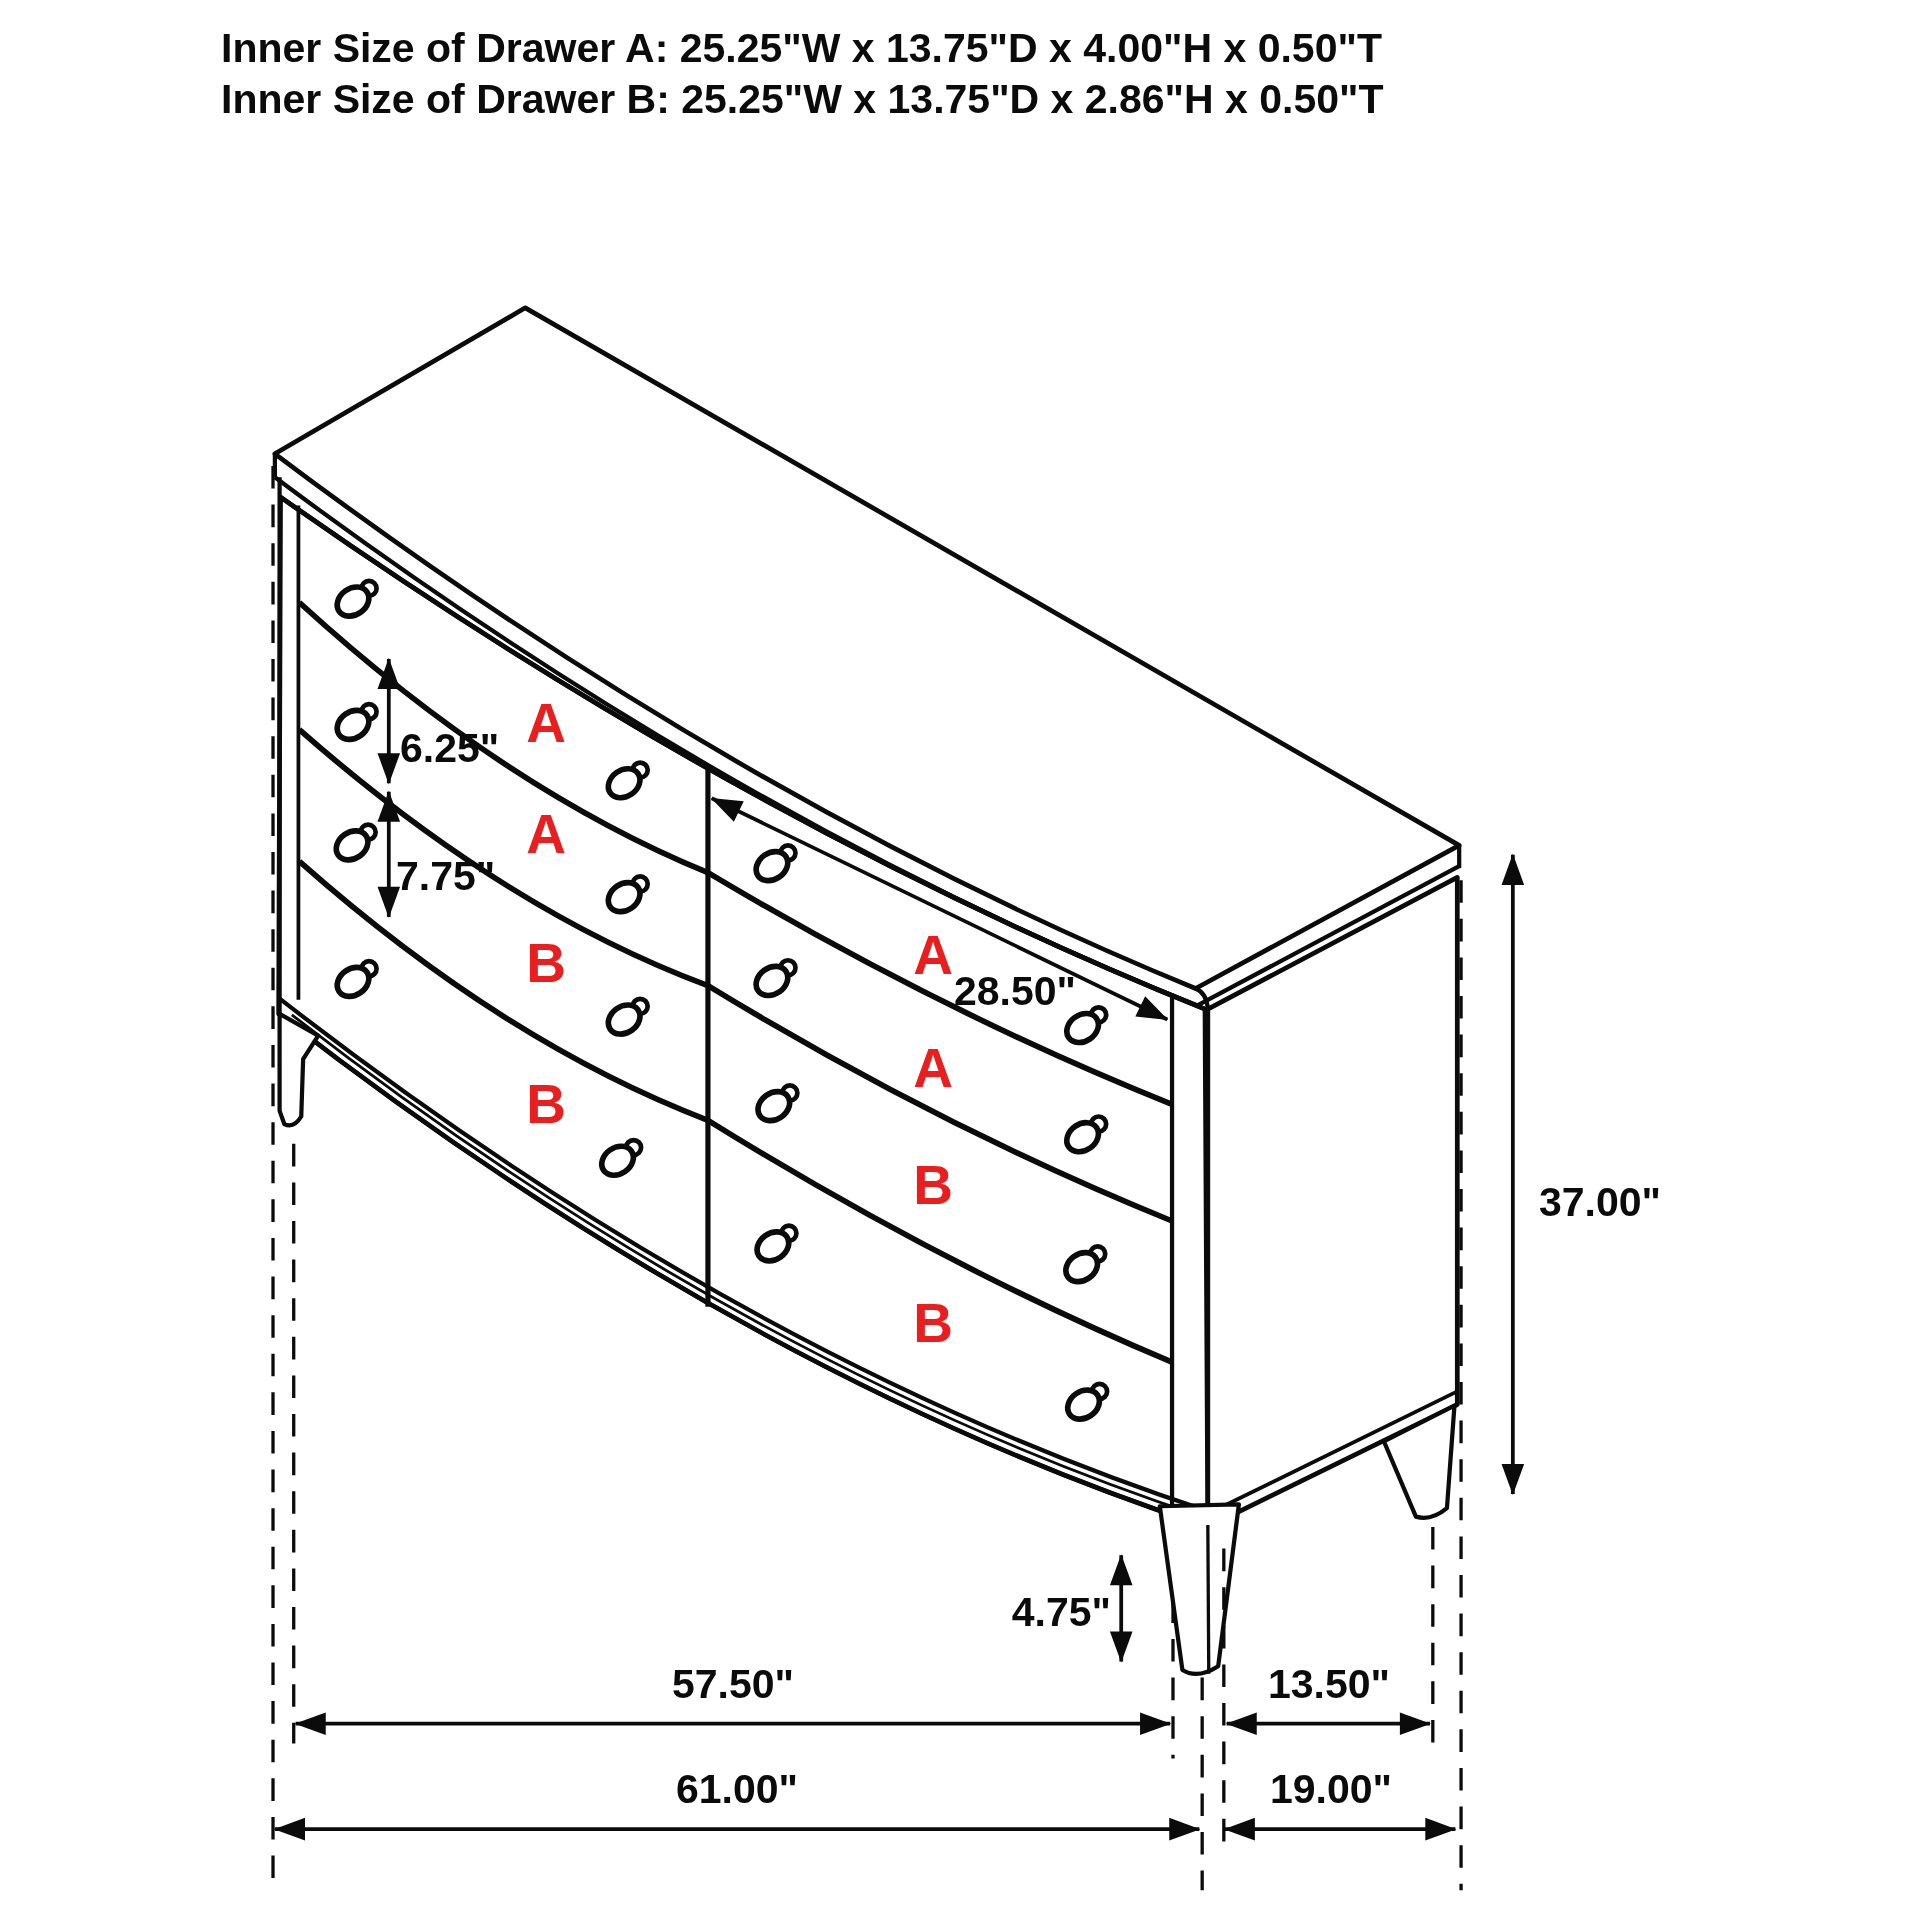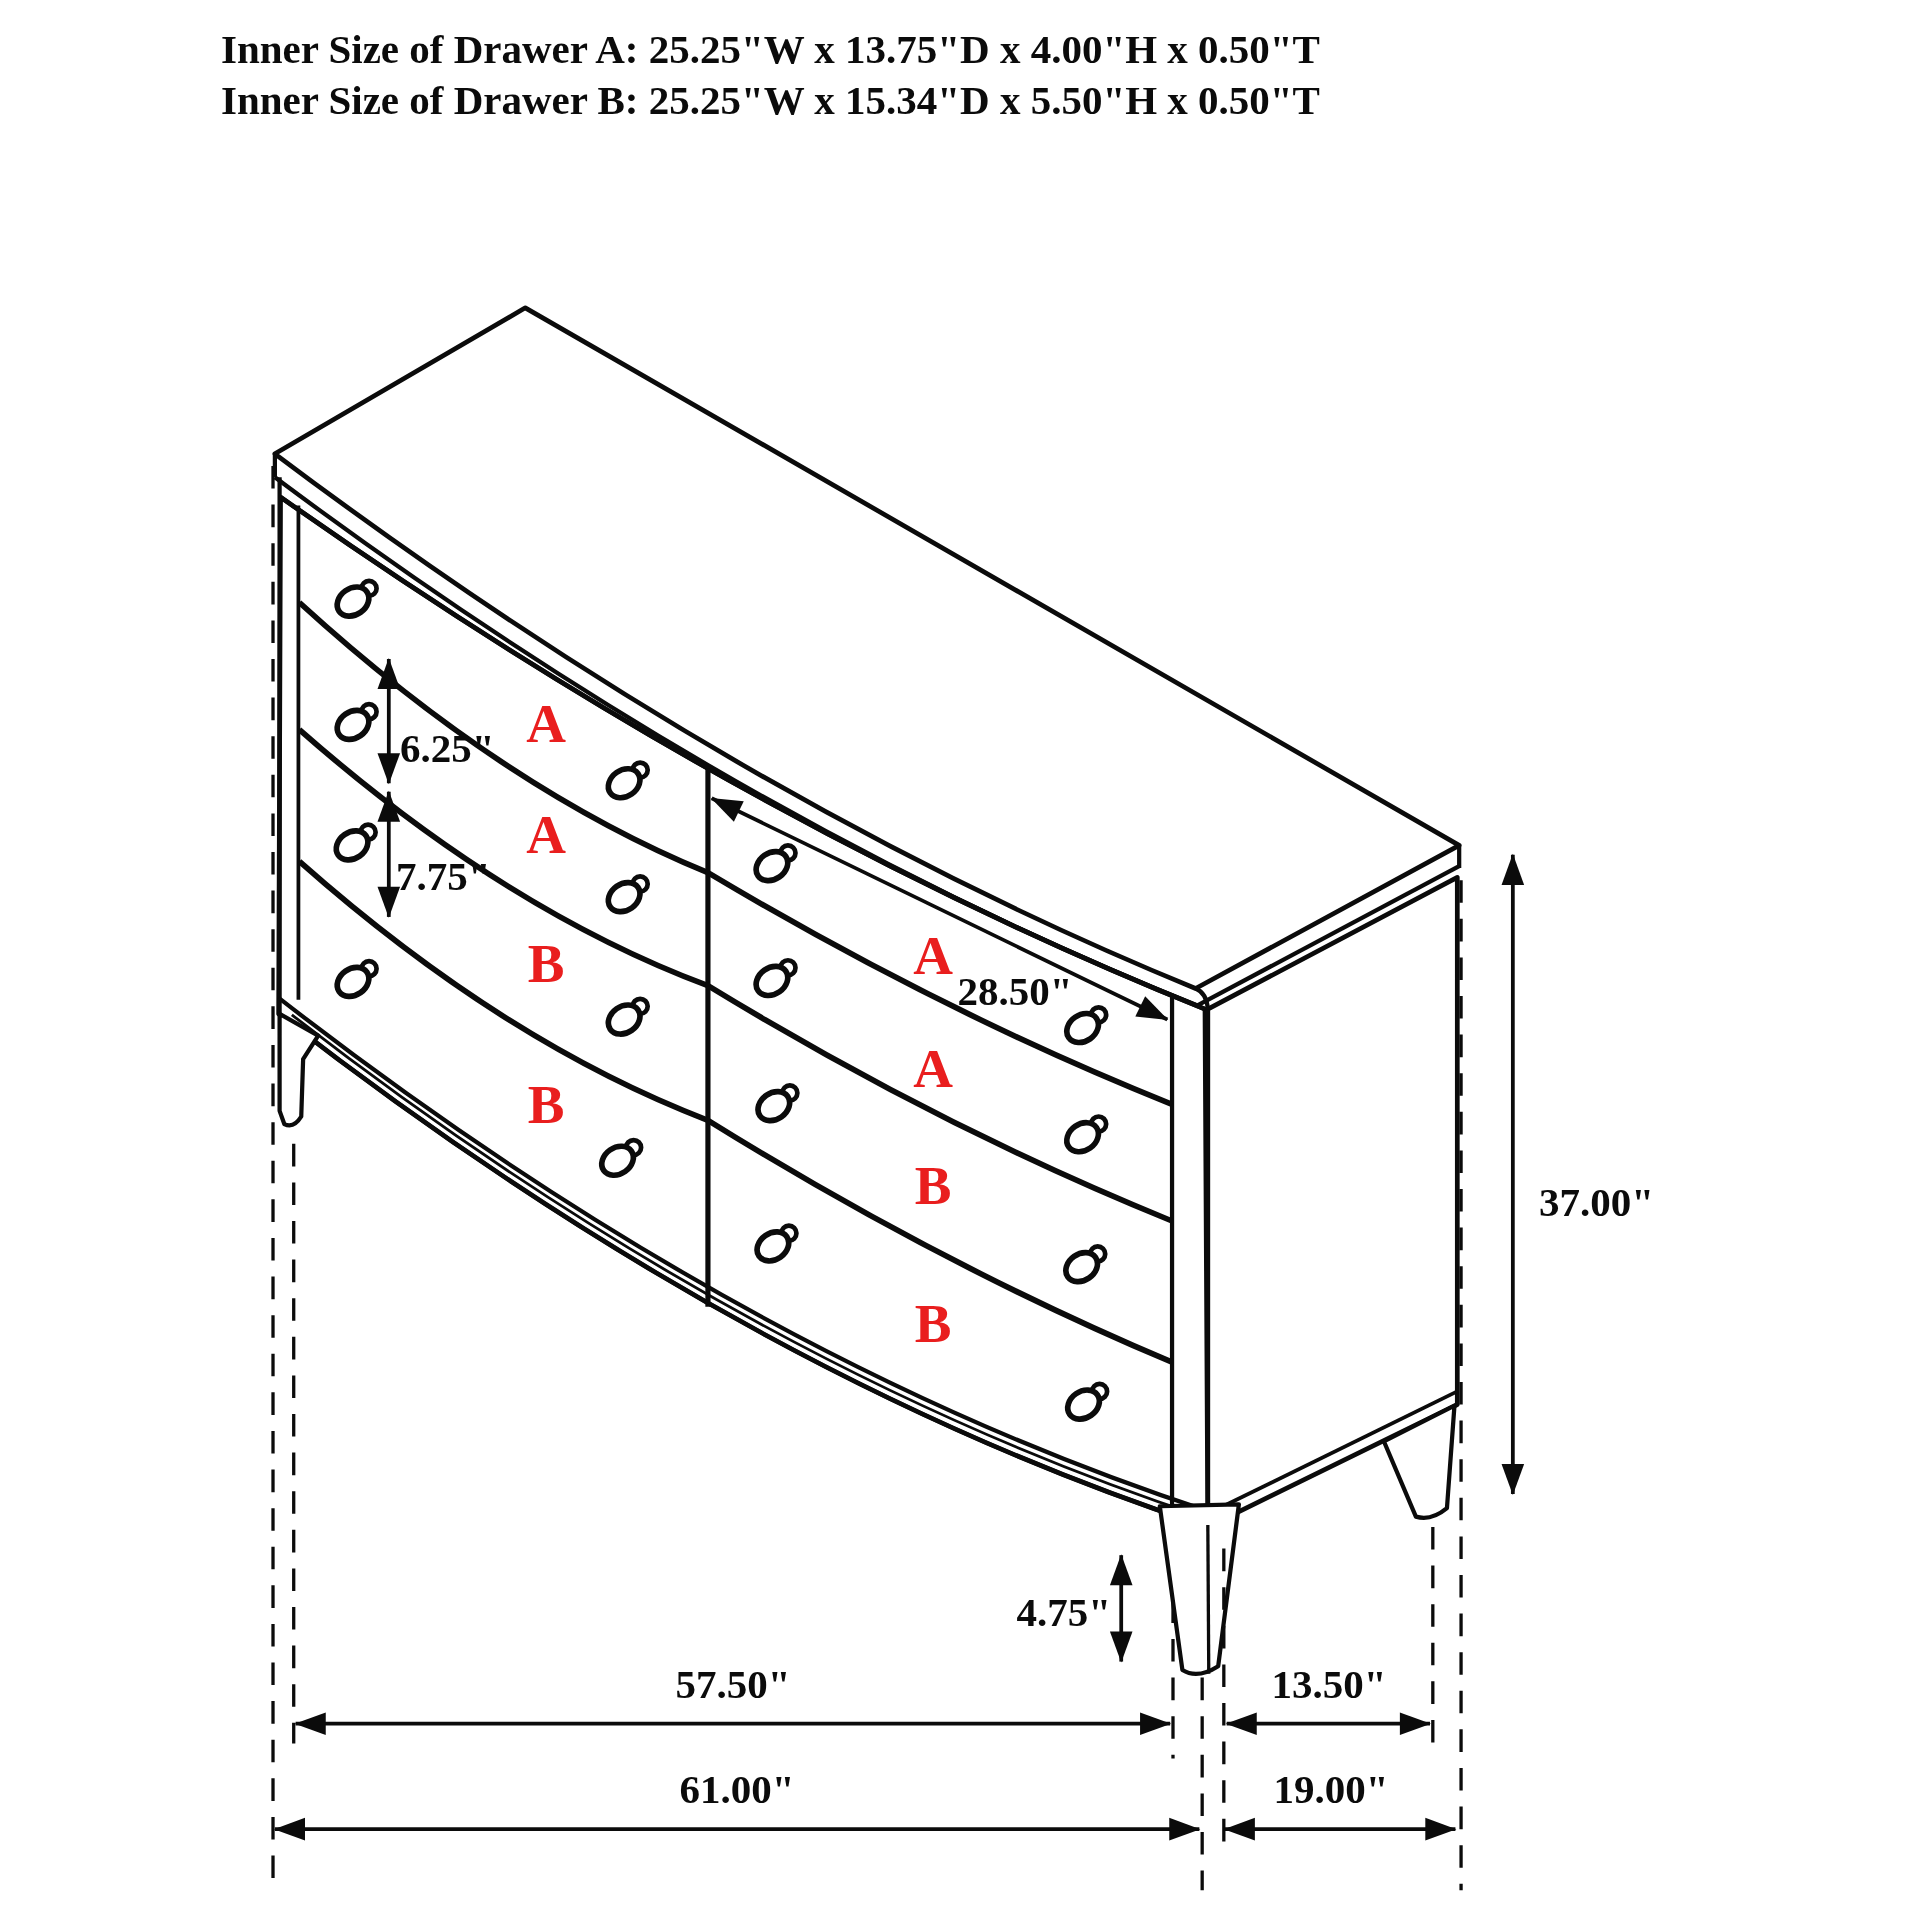--- a/index.html
+++ b/index.html
@@ -1,17 +1,17 @@
 <!DOCTYPE html>
 <html style="font-size:15px"><head>
 <meta charset="utf-8">
 <style>
   html,body{margin:0;padding:0;background:#fff;}
   .stage{position:relative;width:1928px;height:1928px;background:#ffffff;overflow:hidden;
-         font-family:Liberation Serif, serif;}
+         font-family:Liberation Sans, sans-serif;}
   svg{position:absolute;left:0;top:0;}
   .lbl{position:absolute;font-weight:bold;font-size:41px;line-height:1.15;color:#0b0b0b;
        white-space:nowrap;letter-spacing:0px;}
   .title-line{position:absolute;font-weight:bold;font-size:41px;color:#0b0b0b;white-space:nowrap;}
   .redletter{position:absolute;font-weight:bold;font-size:55px;color:#e91e1e;width:66px;
              text-align:center;line-height:1;}
   .ctr{transform:translateX(-50%);}
   .rt{text-align:right;}
 </style>
 </head>
@@ -108,21 +108,21 @@
       <line x1="1607" y1="908" x2="1607" y2="1587" marker-start="url(#ah)" marker-end="url(#ah)"></line>
       <line x1="1191" y1="1652" x2="1191" y2="1765" marker-start="url(#ah)" marker-end="url(#ah)"></line>
       <line x1="314" y1="1831" x2="1243" y2="1831" marker-start="url(#ah)" marker-end="url(#ah)"></line>
       <line x1="1303" y1="1831" x2="1519" y2="1831" marker-start="url(#ah)" marker-end="url(#ah)"></line>
       <line x1="292" y1="1943" x2="1274" y2="1943" marker-start="url(#ah)" marker-end="url(#ah)"></line>
       <line x1="1301" y1="1943" x2="1546" y2="1943" marker-start="url(#ah)" marker-end="url(#ah)"></line>
     </g>
   </svg>
 
   <div class="title-line" style="left:221px;top:24.5px;">Inner Size of Drawer A: 25.25"W x 13.75"D x 4.00"H x 0.50"T</div>
-  <div class="title-line" style="left:221px;top:76px;">Inner Size of Drawer B: 25.25"W x 15.34"D x 5.50"H x 0.50"T</div>
+  <div class="title-line" style="left:221px;top:76px;">Inner Size of Drawer B: 25.25"W x 13.75"D x 2.86"H x 0.50"T</div>
 
   <div class="lbl" style="left:400px;top:725px;">6.25"</div>
   <div class="lbl" style="left:396px;top:853px;">7.75"</div>
   <div class="lbl ctr" style="left:1015px;top:968px;">28.50"</div>
   <div class="lbl" style="left:1539px;top:1179px;">37.00"</div>
   <div class="lbl rt" style="left:960px;top:1589px;width:151px;">4.75"</div>
   <div class="lbl ctr" style="left:733px;top:1661px;">57.50"</div>
   <div class="lbl ctr" style="left:1329px;top:1661px;">13.50"</div>
   <div class="lbl ctr" style="left:737px;top:1766px;">61.00"</div>
   <div class="lbl ctr" style="left:1331px;top:1766px;">19.00"</div>

